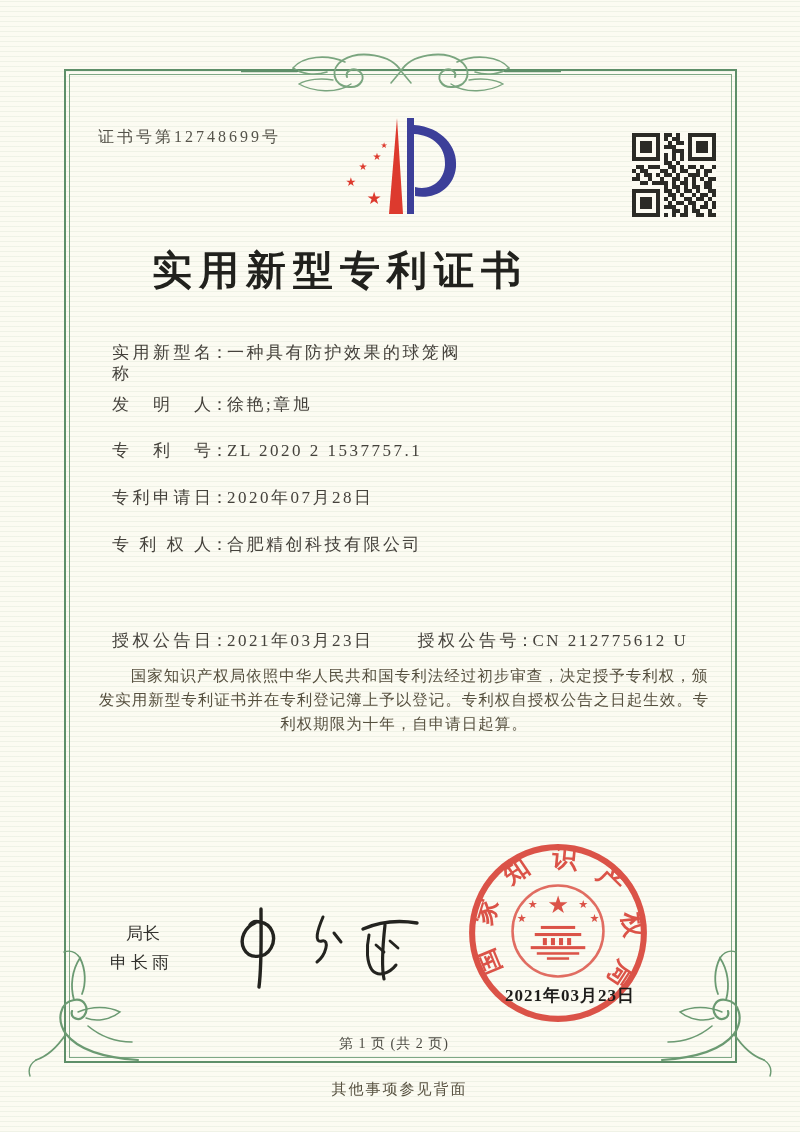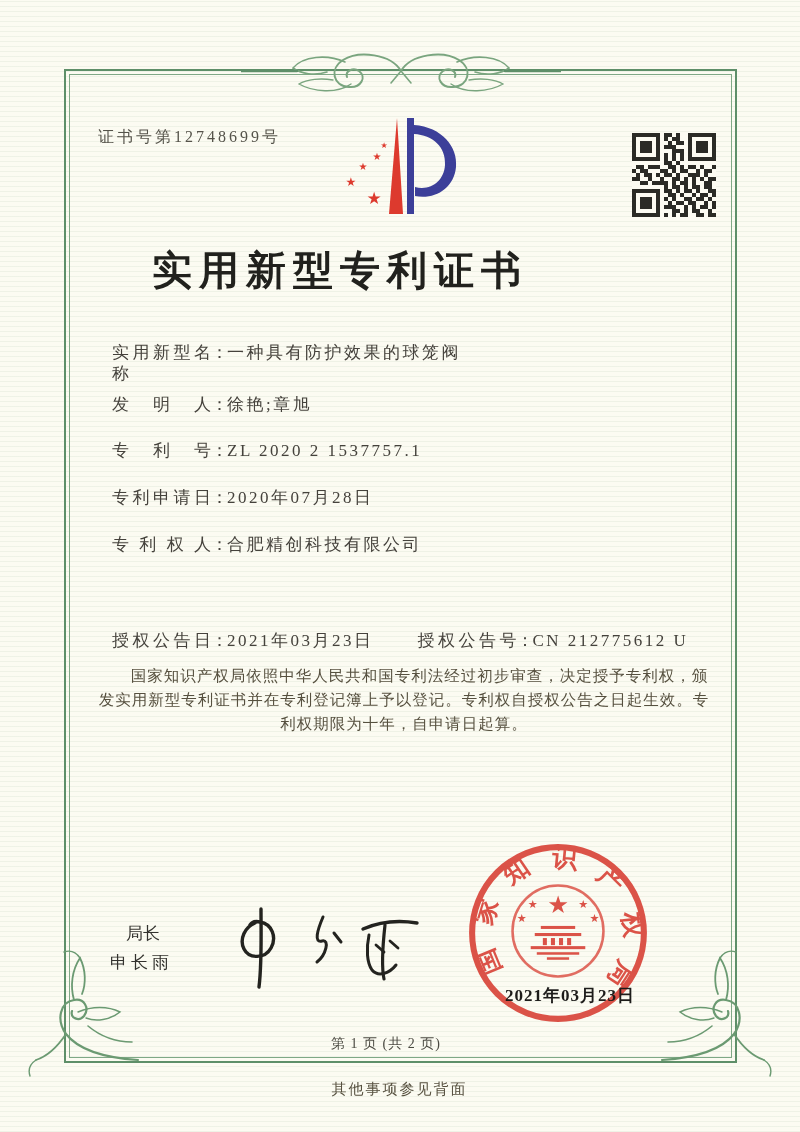--- a/index.html
+++ b/index.html
@@ -57,21 +57,21 @@
   .signer-title{left:110px;top:922px;font-size:17px;color:#33322e;
     font-family:"Liberation Sans","DejaVu Sans",sans-serif;margin-left:16px;}
   .signer-name{left:110px;top:951px;font-size:17px;color:#33322e;letter-spacing:4px;
     font-family:Liberation Serif, serif;}
   .seal-date{
     left:482px;top:984px;width:176px;text-align:center;
     font-size:17px;font-weight:bold;color:#1d1c1a;letter-spacing:1px;
   }
   .page-info{
     left:64px;top:1035px;width:644px;text-align:center;
-    font-size:14px;color:#4b4a42;letter-spacing:1px;
+    font-size:14px;color:#4b4a42;letter-spacing:1px;padding-left:8px;
   }
   .back-note{
     left:64px;top:1080px;width:671px;text-align:center;
     font-size:15px;color:#56503f;letter-spacing:2px;
   }
   
   .qr{
     left:632px;top:133px;width:84px;height:84px;
     display:inline-grid;background:#fcfbf2;
   }

